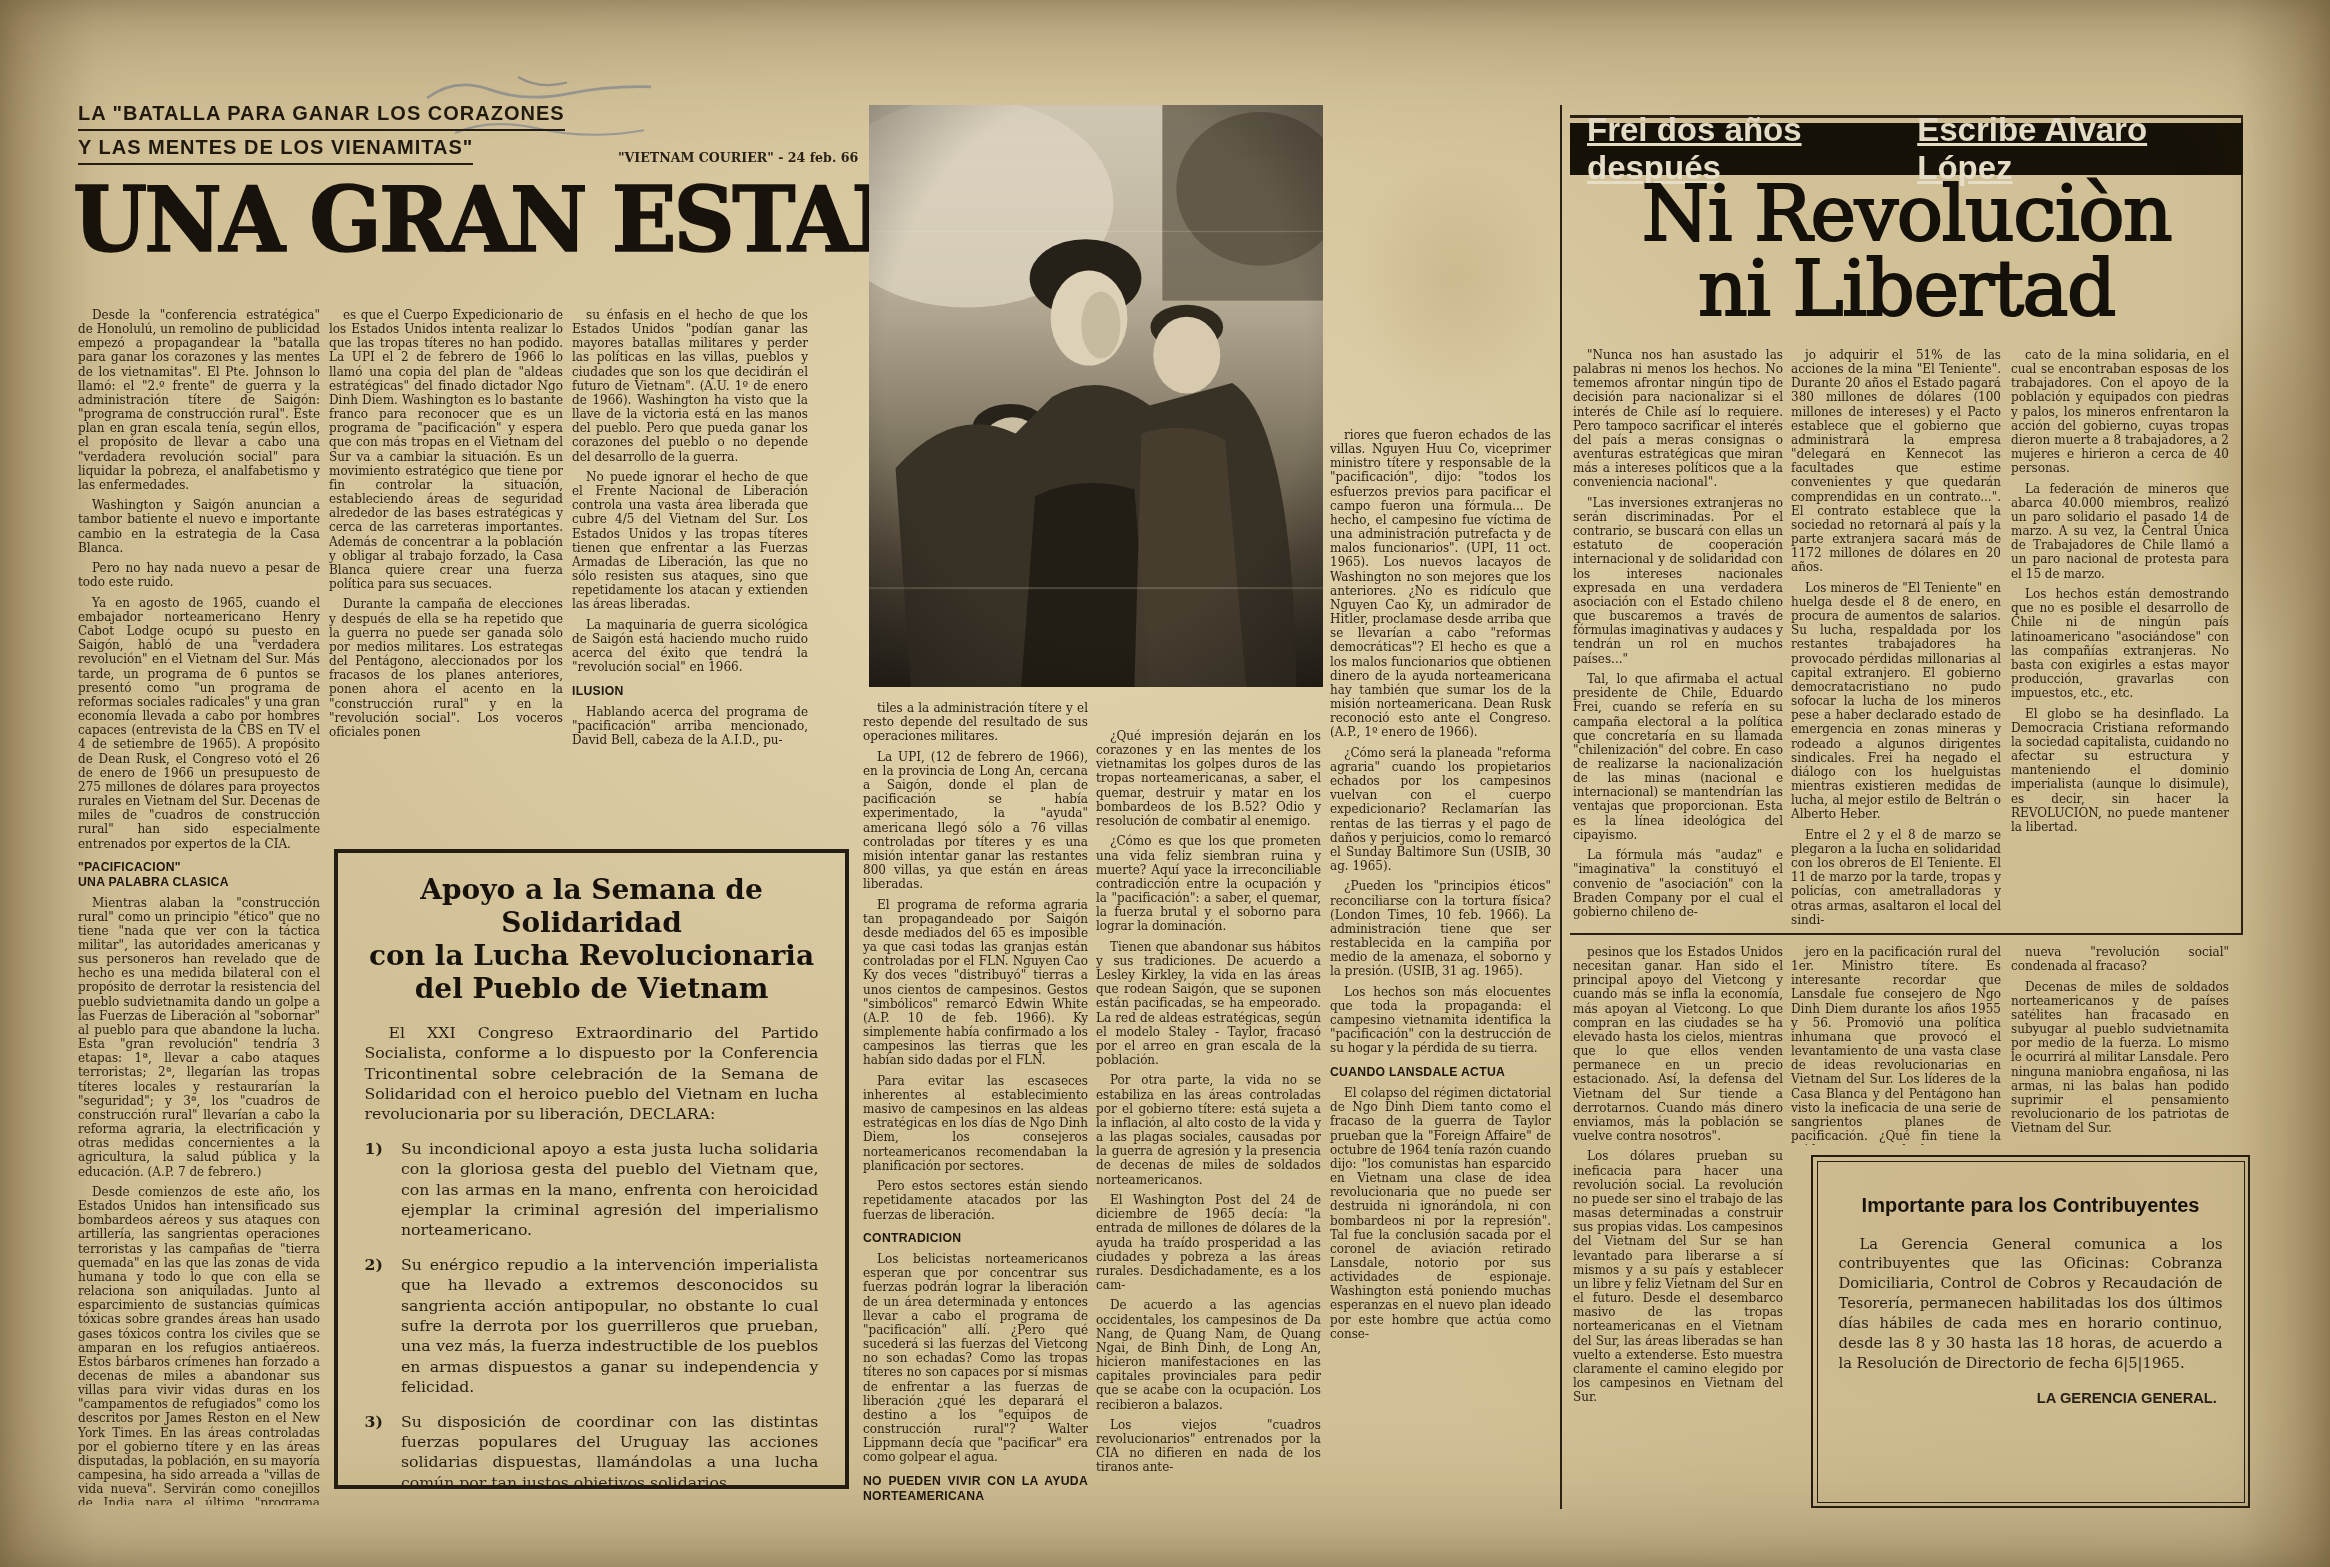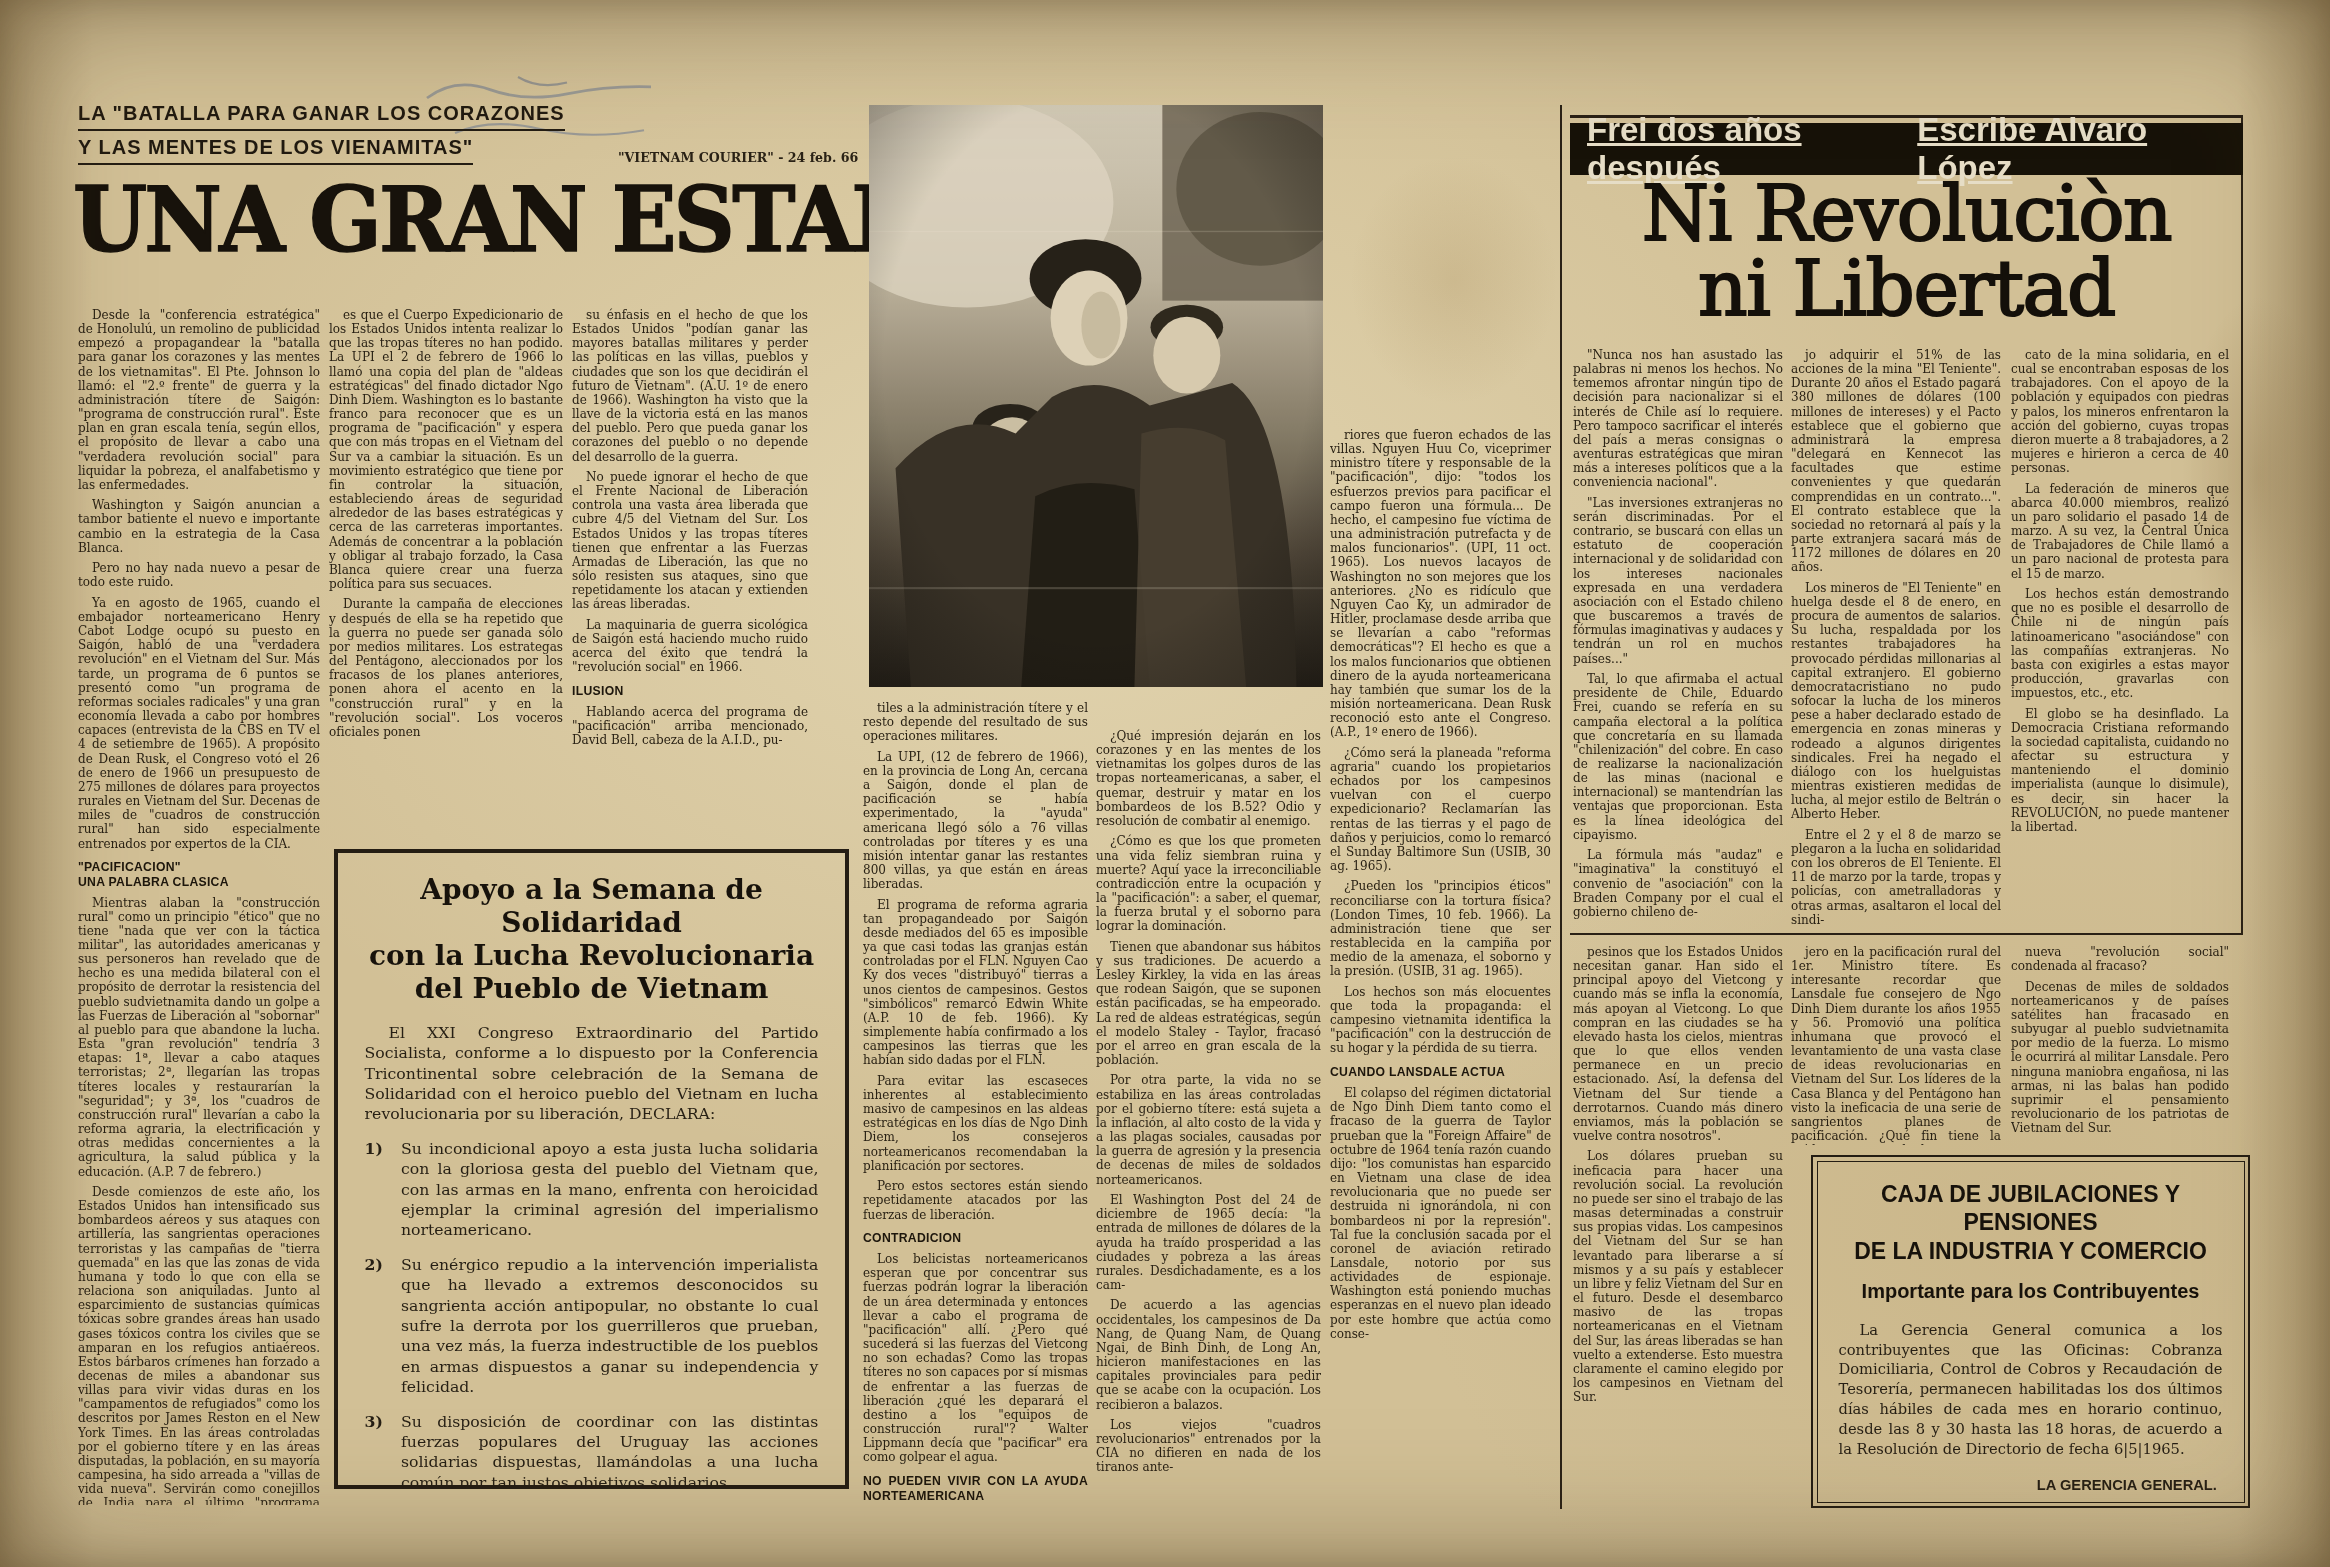--- a/index.html
+++ b/index.html
@@ -267,24 +267,20 @@
   <div class="tcol c-cc2">
     <p>jero en la pacificación rural del 1er. Ministro títere. Es interesante recordar que Lansdale fue consejero de Ngo Dinh Diem durante los años 1955 y 56. Promovió una política inhumana que provocó el levantamiento de una vasta clase de ideas revolucionarias en Vietnam del Sur. Los líderes de la Casa Blanca y del Pentágono han visto la ineficacia de una serie de sangrientos planes de pacificación. ¿Qué fin tiene la ruidosa propaganda de una</p>
   </div>
   <div class="tcol c-cc3">
     <p>nueva "revolución social" condenada al fracaso?</p>
     <p>Decenas de miles de soldados norteamericanos y de países satélites han fracasado en subyugar al pueblo sudvietnamita por medio de la fuerza. Lo mismo le ocurrirá al militar Lansdale. Pero ninguna maniobra engañosa, ni las armas, ni las balas han podido suprimir el pensamiento revolucionario de los patriotas de Vietnam del Sur.</p>
   </div>
 
   <div class="caja">
     <div class="caja-inner">
-      <div class="caja-title">
-        <div>CAJA DE JUBILACIONES Y PENSIONES</div>
-        <div>DE LA INDUSTRIA Y COMERCIO</div>
-      </div>
       <div class="caja-sub">Importante para los Contribuyentes</div>
       <p class="caja-body">La Gerencia General comunica a los contribuyentes que las Oficinas: Cobranza Domiciliaria, Control de Cobros y Recaudación de Tesorería, permanecen habilitadas los dos últimos días hábiles de cada mes en horario continuo, desde las 8 y 30 hasta las 18 horas, de acuerdo a la Resolución de Directorio de fecha 6|5|1965.</p>
       <div class="caja-sig">LA GERENCIA GENERAL.</div>
     </div>
   </div>
 
 </div>
 
 
 </body></html>

